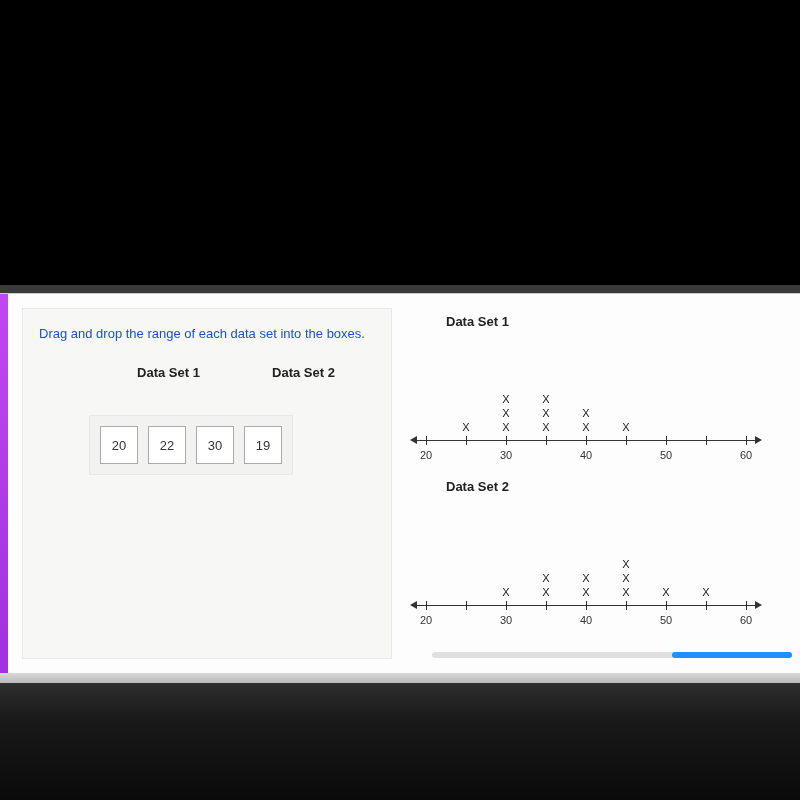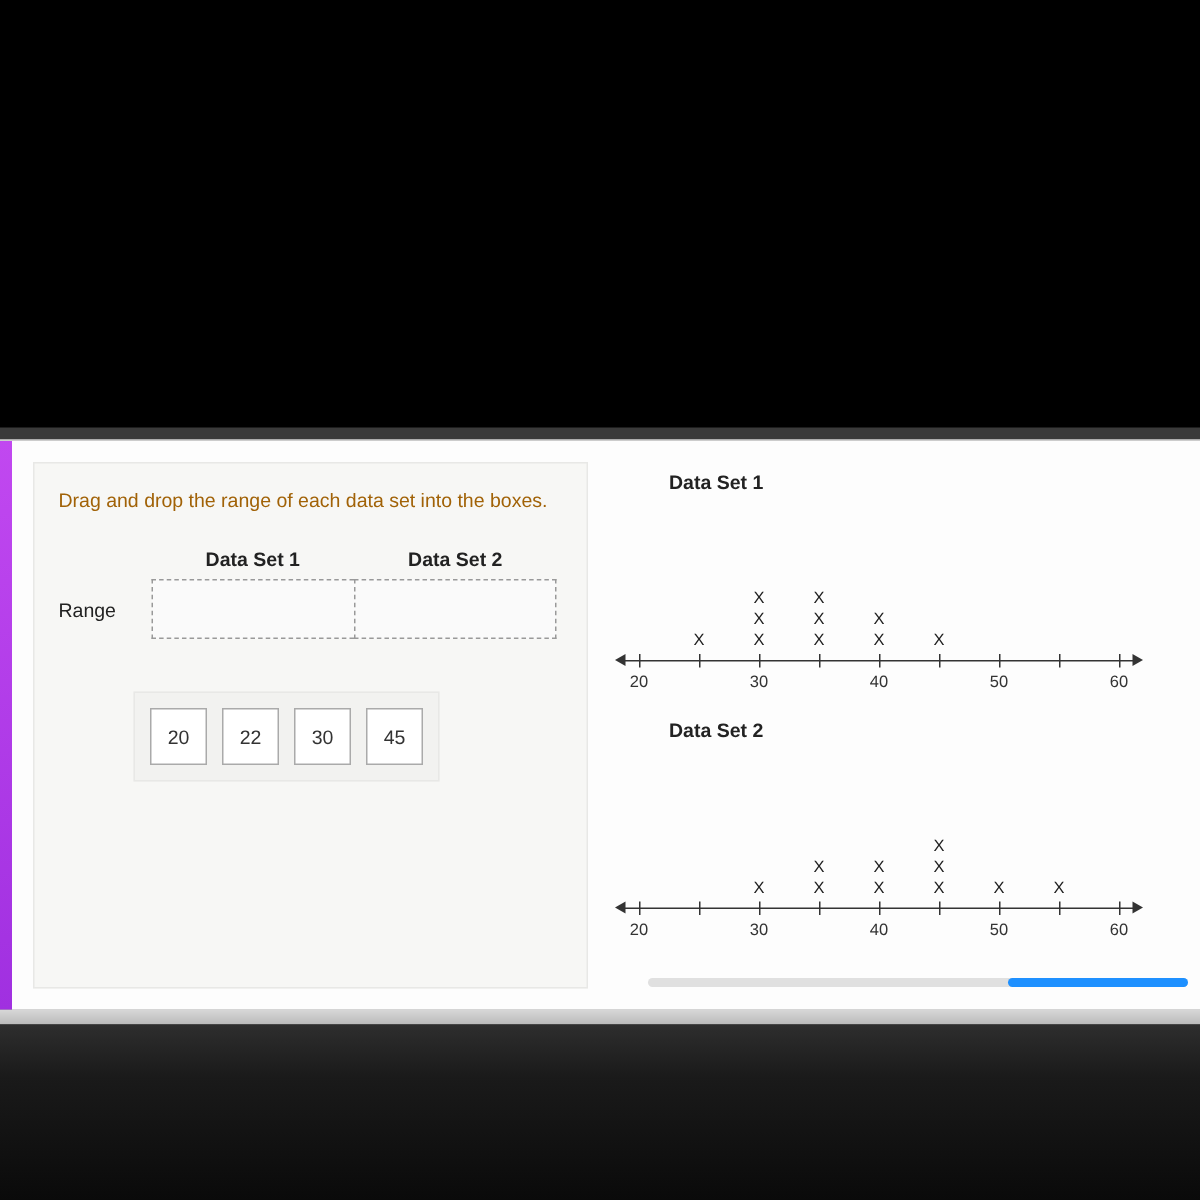--- a/index.html
+++ b/index.html
@@ -3,21 +3,21 @@
   <meta charset="utf-8">
   <style>
     * { box-sizing: border-box; margin: 0; padding: 0; }
     body { background: #000; width: 800px; height: 800px; font-family: Arial, Helvetica, sans-serif; overflow: hidden; }
     .desktop-bar { width: 100%; height: 285px; background: #000; }
     .screen-bezel { width: 100%; height: 8px; background: #3a3a3a; }
     .app-frame { width: 100%; background: #fff; display: flex; height: 380px; border-top: 1px solid #ccc; }
     .accent-stripe { width: 8px; background: linear-gradient(#c148f0, #a030e0); flex-shrink: 0; }
     .content-wrap { flex: 1; padding: 14px 8px 14px 14px; display: flex; gap: 14px; background: #fdfdfd; }
     .left-panel { width: 370px; background: #f7f7f5; border: 1px solid #e8e8e6; padding: 16px; flex-shrink: 0; }
-    .instruction { font-size: 13px; color: #a16207; margin-bottom: 22px; line-height: 1.4; }
+    .instruction { font-size: 13px; color: #1d4ed8; margin-bottom: 22px; line-height: 1.4; }
     .table-row { display: flex; align-items: center; }
     .row-label { width: 62px; font-size: 13px; color: #222; }
     .headers { display: flex; margin-left: 62px; margin-bottom: 6px; }
     .col-h { width: 135px; text-align: center; font-weight: bold; font-size: 13px; color: #222; }
     .dropzone { width: 135px; height: 40px; border: 1.5px dashed #999; background: #fafafa; }
     .dropzone:first-of-type { border-right: none; }
     .dz-wrap { display: flex; }
     .chips-holder { margin-top: 35px; padding: 10px 10px; background: #f2f2f0; border: 1px solid #e8e8e6; display: flex; gap: 10px; margin-left: 50px; width: fit-content; }
     .chip { width: 38px; height: 38px; border: 1px solid #aaa; background: #fff; display: flex; align-items: center; justify-content: center; font-size: 13px; color: #333; cursor: move; }
     .right-panel { flex: 1; padding: 6px 0 0 0; }
@@ -44,33 +44,26 @@
   <div class="accent-stripe"></div>
   <div class="content-wrap">
 
     <div class="left-panel">
       <p class="instruction">Drag and drop the range of each data set into the boxes.</p>
 
       <div class="headers">
         <div class="col-h">Data Set 1</div>
         <div class="col-h">Data Set 2</div>
       </div>
-      <div class="table-row">
-        <div class="row-label">Range</div>
-        <div class="dz-wrap">
-          <div class="dropzone"></div>
-          <div class="dropzone"></div>
-        </div>
-      </div>
 
       <div class="chips-holder">
         <div class="chip">20</div>
         <div class="chip">22</div>
         <div class="chip">30</div>
-        <div class="chip">45</div>
+        <div class="chip">19</div>
       </div>
     </div>
 
     <div class="right-panel">
       <div class="dataset-title">Data Set 1</div>
       <div class="dotplot" id="plot1">
         <div class="axis-line"></div>
         <div class="arrow-l"></div>
         <div class="arrow-r"></div>
       <div class="tick" style="left: 20px;"></div>

